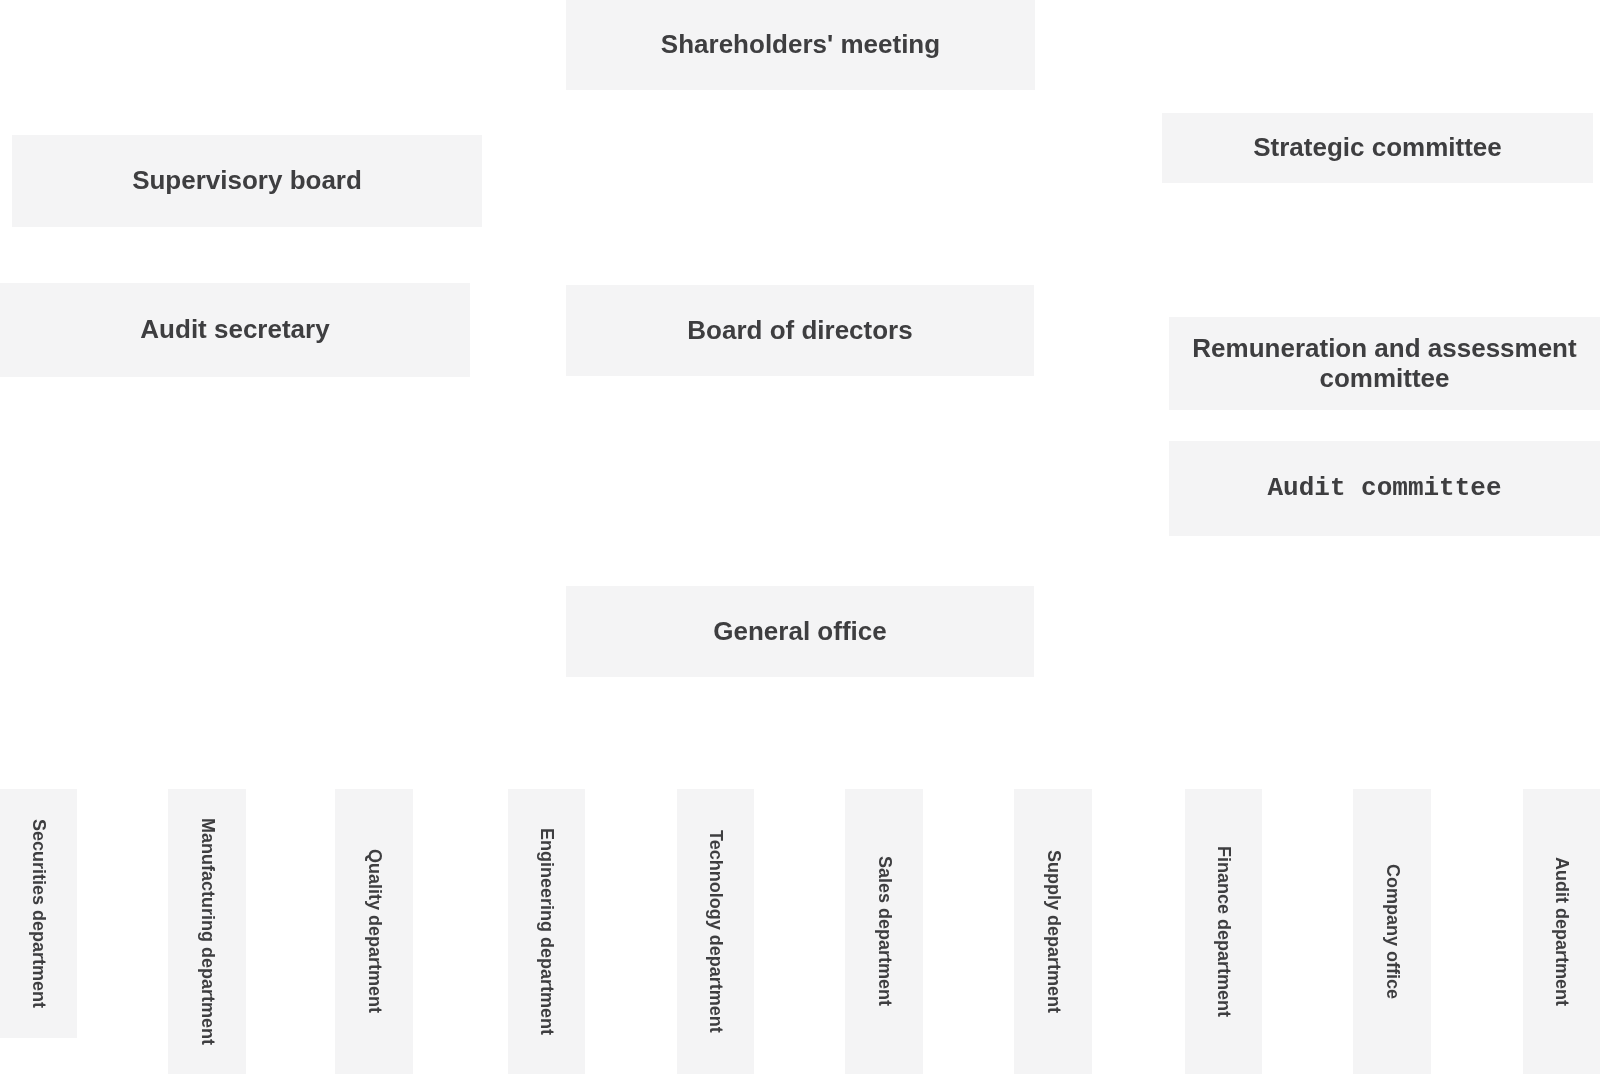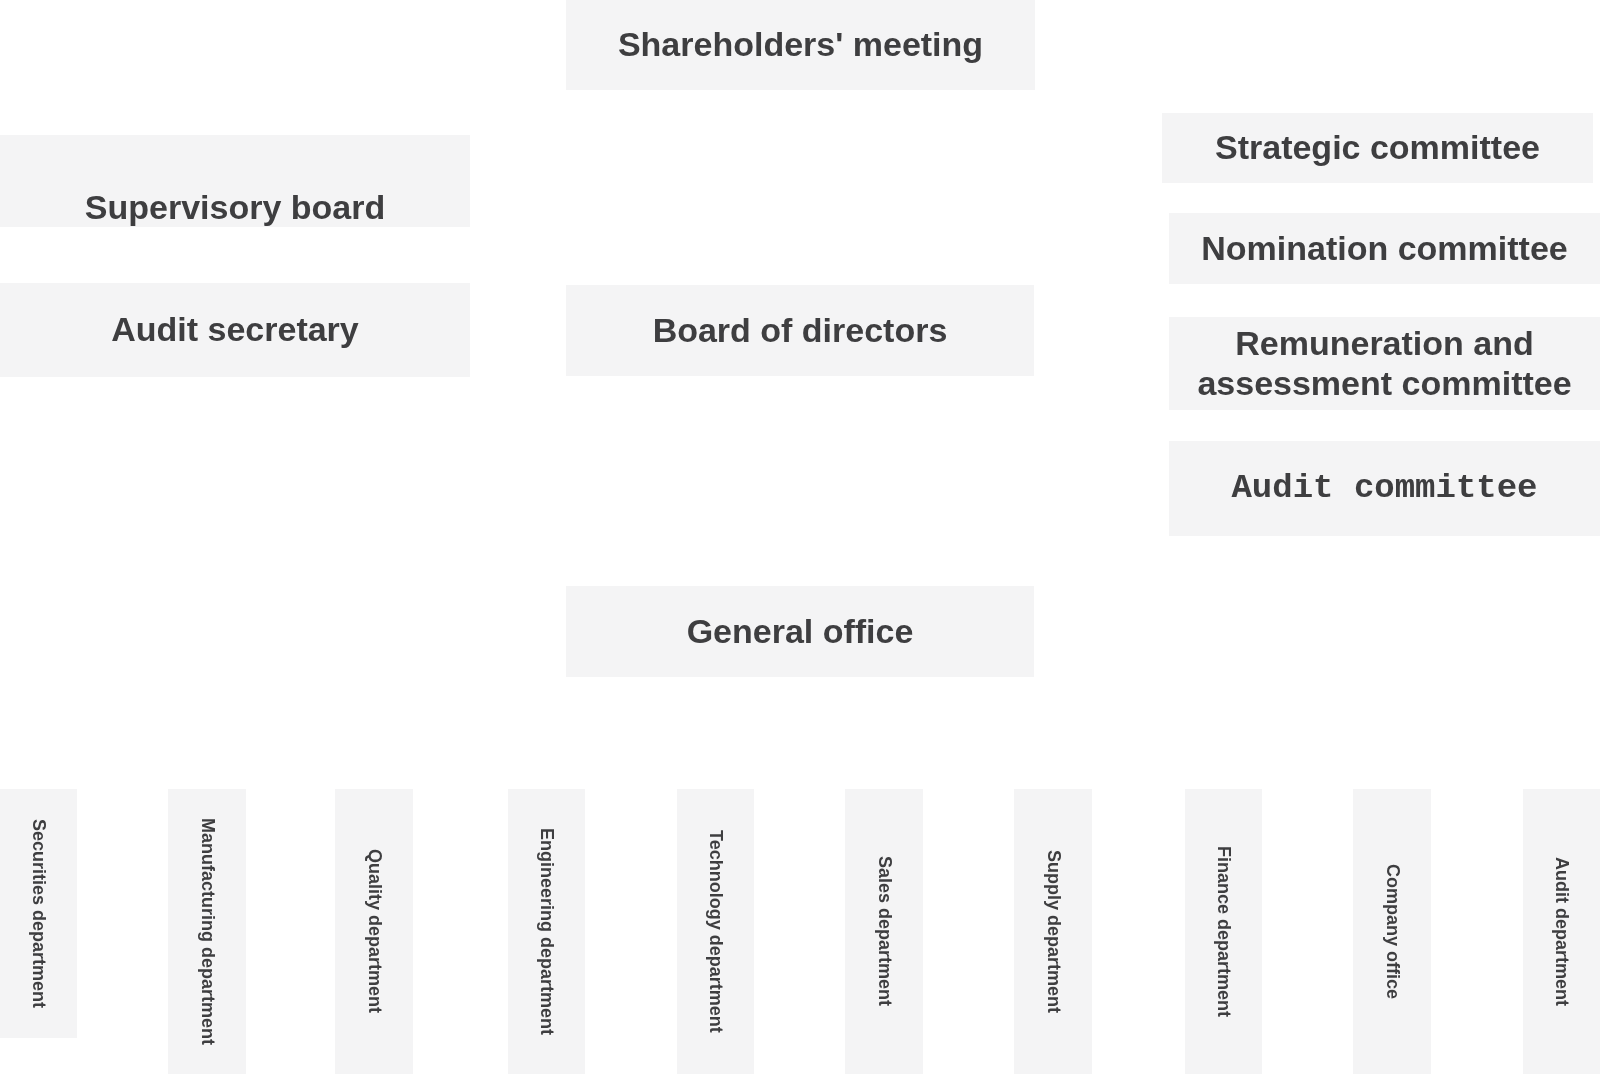--- a/index.html
+++ b/index.html
@@ -9,21 +9,21 @@
     height: 1076px;
     background: #ffffff;
     overflow: hidden;
     font-family: "Liberation Sans", sans-serif;
   }
   .box {
     position: absolute;
     background: #f4f4f5;
     color: #3e3e40;
     font-weight: 700;
-    font-size: 34px;
+    font-size: 26px;
     display: flex;
     align-items: center;
     justify-content: center;
     text-align: center;
     line-height: 1.15;
     box-sizing: border-box;
   }
   .dept {
     position: absolute;
     background: #f4f4f5;
@@ -35,21 +35,21 @@
     justify-content: center;
     box-sizing: border-box;
   }
   .vlbl {
     writing-mode: vertical-rl;
     text-orientation: mixed;
     white-space: nowrap;
   }
   
   .n-shareholders { left: 566px; top: 0;     width: 469px; height: 90px; }
-  .n-supervisory  { left: 0;     top: 135px; width: 470px; height: 92px; align-items: flex-end; }
+  .n-supervisory  { left: 12px;     top: 135px; width: 470px; height: 92px; }
   .n-secretary    { left: 0;     top: 283px; width: 470px; height: 94px; }
   .n-directors    { left: 566px; top: 285px; width: 468px; height: 91px; }
   .n-general      { left: 566px; top: 586px; width: 468px; height: 91px; }
   .n-strategic    { left: 1162px; top: 113px; width: 431px; height: 70px; }
   .n-nomination   { left: 1169px; top: 213px; width: 431px; height: 71px; }
   .n-remuneration { left: 1169px; top: 317px; width: 431px; height: 93px; padding: 0 14px; }
   .n-audit        { left: 1169px; top: 441px; width: 431px; height: 95px; font-family: Liberation Mono, monospace; }
   
   .d0 { left: 0;      top: 789px; width: 77px; height: 249px; }
   .d1 { left: 168px;  top: 789px; width: 78px; height: 285px; }
@@ -80,23 +80,20 @@
   </div>
 
   <div class="box n-directors">
     <span>Board of directors</span>
   </div>
 
   <div class="box n-strategic">
     <span>Strategic committee</span>
   </div>
 
-  <div class="box n-nomination">
-    <span>Nomination committee</span>
-  </div>
 
   <div class="box n-remuneration">
     <span>Remuneration and assessment committee</span>
   </div>
 
   <div class="box n-audit">
     <span>Audit committee</span>
   </div>
 
   <div class="box n-general">

